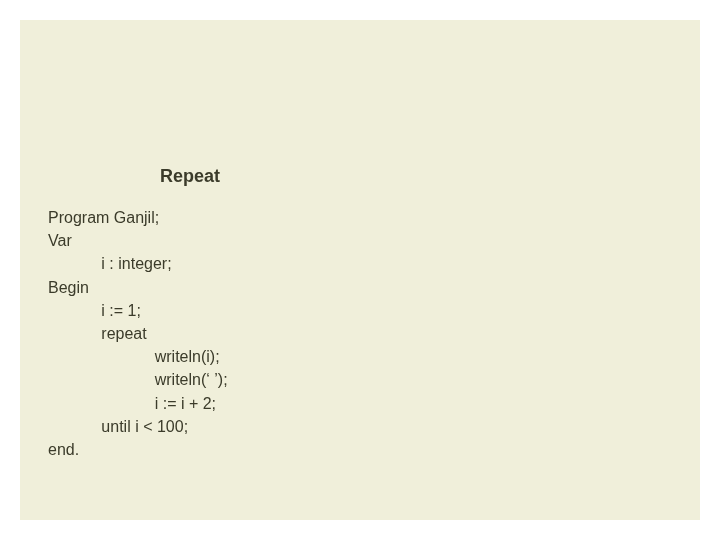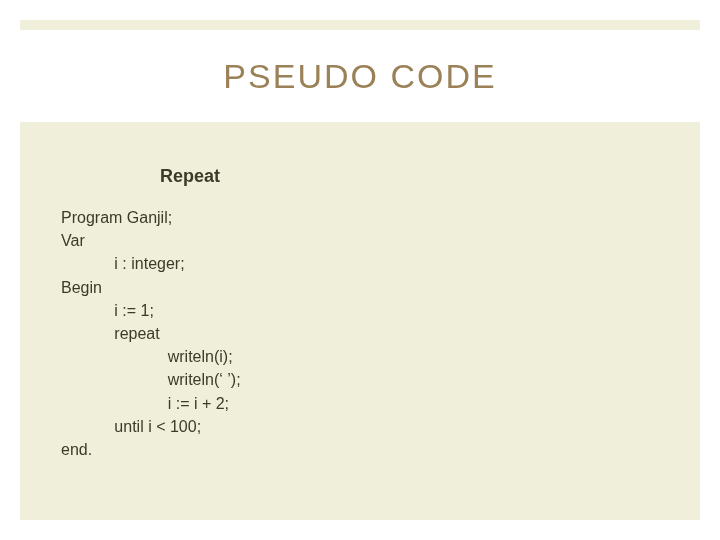--- a/index.html
+++ b/index.html
@@ -40,35 +40,32 @@
     position: absolute;
     top: 146px;
     left: 140px;
     color: #3b3b2a;
     font-size: 18px;
     font-weight: bold;
   }
   .code-block {
     position: absolute;
     top: 186px;
-    left: 41px;
+    left: 28px;
     color: #3b3b2a;
     font-size: 16px;
     line-height: 1.45;
     white-space: pre;
     font-family: Arial, Helvetica, sans-serif;
   }
 </style>
 </head>
 <body>
 
 <div class="slide">
-  <div class="title-band">
-    <div class="title-text">PSEUDO CODE</div>
-  </div>
   <div class="subtitle">Repeat</div>
   <div class="code-block">Program Ganjil;
 Var
             i : integer;
 Begin
             i := 1;
             repeat
                         writeln(i);
                         writeln(‘ ’);
                         i := i + 2;

